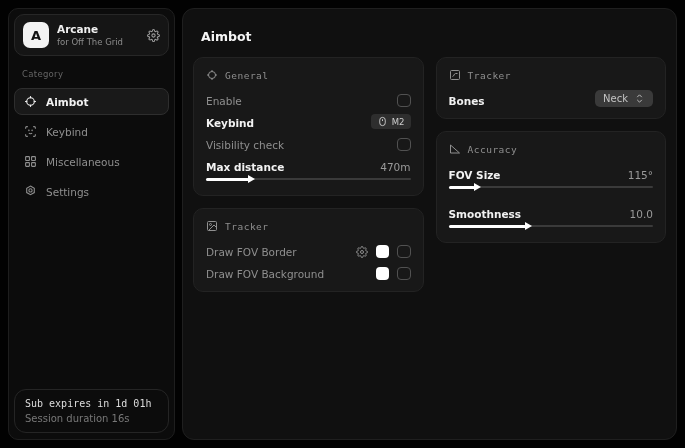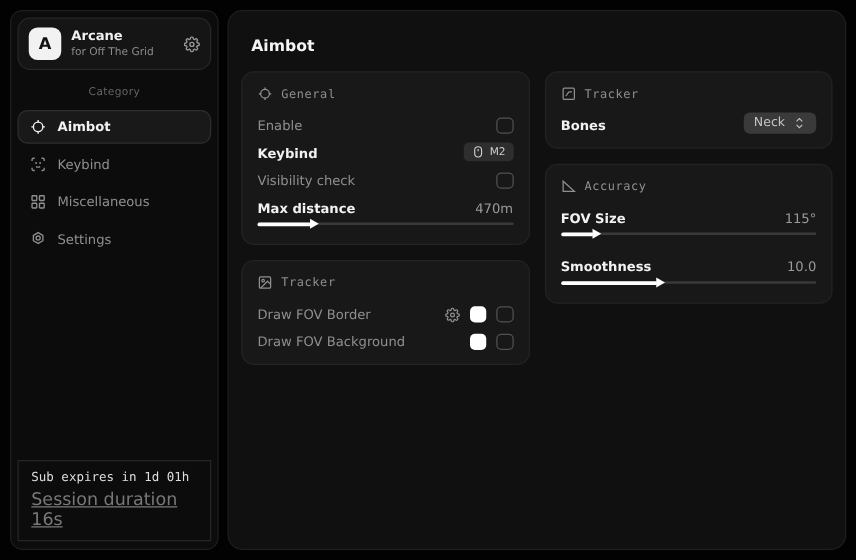--- a/index.html
+++ b/index.html
@@ -16,32 +16,32 @@
                padding:7px 8px; display:flex; align-items:center; gap:8px; }
   .logo-square { width:26px; height:26px; background:#f2f2f2; border-radius:7px;
                  display:flex; align-items:center; justify-content:center;
                  color:#121212; font-weight:bold; font-size:13px; flex:0 0 26px; }
   .app-meta { flex:1; min-width:0; }
   .app-name { font-size:10.5px; font-weight:bold; color:#f0f0f0; }
   .app-sub { font-size:8.5px; color:#8b8b8b; margin-top:2px; }
   .icon { display:inline-flex; align-items:center; justify-content:center; }
   .icon svg { display:block; }
 
-  .category { margin:13px 13px 9px; font-size:8.5px; color:#646464; letter-spacing:0.3px;text-align:center; }
+  .category { margin:13px 13px 9px; font-size:8.5px; color:#646464; letter-spacing:0.3px; }
 
   .nav { padding:0 5px; display:flex; flex-direction:column; gap:3px; }
   .nav-item { display:flex; align-items:center; gap:9px; padding:6px 9px;
               border-radius:8px; border:1px solid transparent;
               color:#8f8f8f; font-size:10.5px; cursor:default; }
   .nav-item.selected { background:#191919; border-color:#2e2e2e; color:#f2f2f2; font-weight:bold; }
 
   .sidebar-footer { position:absolute; left:5px; right:5px; bottom:6px;
-                    border:1px solid #252525; border-radius:0; padding:8px 10px; }
+                    border:1px solid #252525; border-radius:12px; padding:8px 10px; }
   .footer-line1 { font-size:10px; color:#dedede; }
-  .footer-line2 { font-size:14px; color:#787878; margin-top:4px;text-decoration:underline; }
+  .footer-line2 { font-size:10px; color:#787878; margin-top:4px; }
 
   
   .main { flex:1; background:#101010; border:1px solid #1f1f1f; border-radius:12px;
           padding:10px 10px; overflow:hidden; }
   .main-title { font-size:12.5px; font-weight:bold; color:#f5f5f5; margin:10px 0 13px 8px; }
 
   .columns { display:flex; gap:12px; align-items:flex-start; }
   .col { flex:1; display:flex; flex-direction:column; gap:12px; min-width:0; }
 
   .card { background:#181818; border:1px solid #232323; border-radius:10px; padding:9px 12px 11px; }

